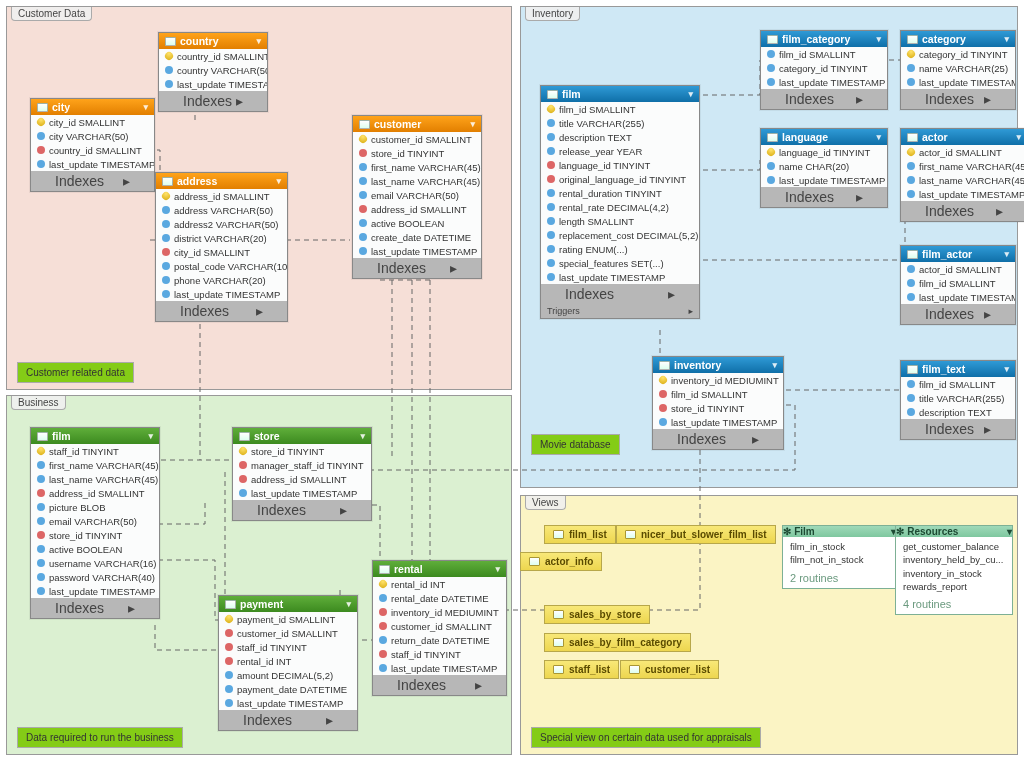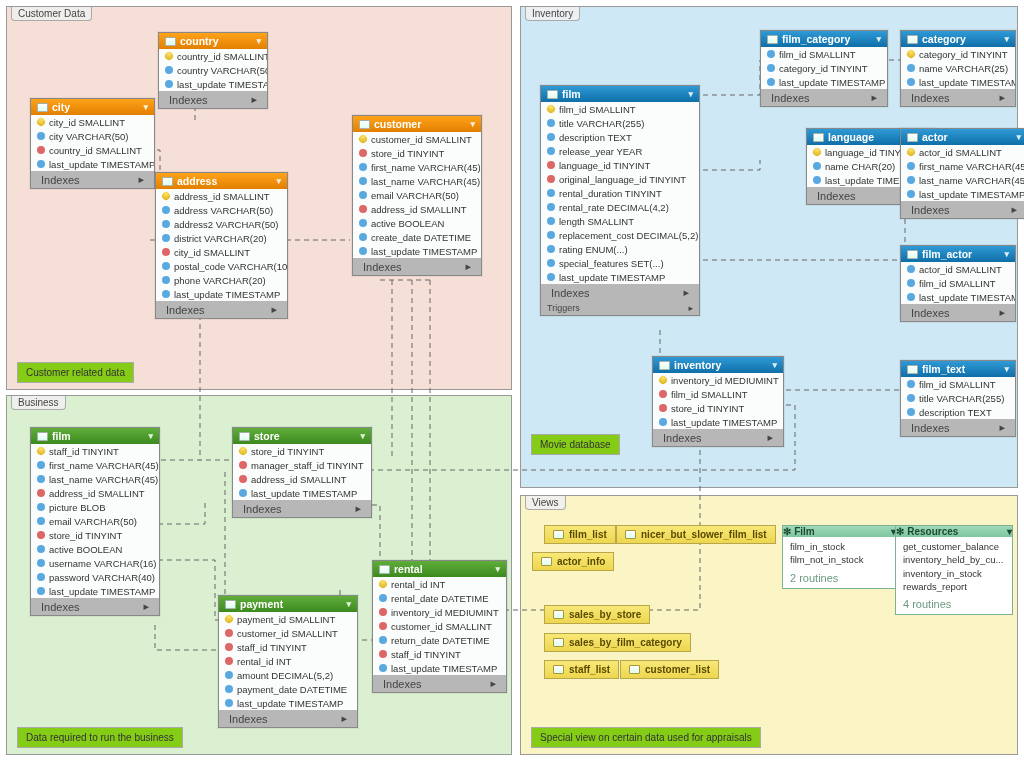--- a/index.html
+++ b/index.html
@@ -12,21 +12,21 @@
   .region-business { background: #dbf0d1; }
   .region-inventory { background: #cfe8f5; }
   .region-views { background: #fbf4c4; }
   
   .entity { position: absolute; width: auto; min-width: 110px; border: 1px solid #888; background: #fff; overflow: hidden; box-shadow: 0 0 0 1px rgba(0,0,0,0.05); }
   .entity .hdr { display: flex; align-items: center; gap: 4px; padding: 2px 6px; font-weight: bold; font-size: 10.5px; color: #fff; }
   .entity .hdr .arrow { margin-left: auto; font-size: 9px; opacity: .85; }
   .entity .cols { background: #fbfcfc; }
   .entity .col { display: flex; align-items: center; gap: 4px; padding: 1.5px 6px; font-size: 9.5px; color: #333; white-space: nowrap; }
   .entity .col .ico { width: 8px; height: 8px; flex: 0 0 8px; border-radius: 50%; }
-  .entity .idx { background: #b7b7b7; color: #444; font-size: 11px; padding: 2px 10px; display: flex; justify-content: space-between; align-items: center; }
+  .entity .idx { background: #b7b7b7; color: #444; font-size: 14px; padding: 2px 24px; display: flex; justify-content: space-between; align-items: center; }
   .entity .trg { background: #b7b7b7; color: #444; font-size: 9px; padding: 2px 6px; display: flex; justify-content: space-between; align-items: center; }
   
   .hdr-orange { background: linear-gradient(#ffa31a,#e27f00); }
   .hdr-green  { background: linear-gradient(#5fae3a,#3c8a1f); }
   .hdr-blue   { background: linear-gradient(#2f9ad6,#0f6fa8); }
   .hdr-teal   { background: linear-gradient(#9fd9b9,#7ec79f); color:#1d4a33; }
   
   .ico.key { background: radial-gradient(circle at 30% 30%, #ffe26a, #d6a80a); border-radius: 2px; transform: rotate(45deg); }
   .ico.blue { background: #5aa8e0; }
   .ico.red  { background: #d66; }
@@ -529,21 +529,21 @@
         <span class="ico blue"></span>
         <span>last_update TIMESTAMP</span>
       </div>
     </div>
   <div class="idx">
       <span>Indexes</span>
       <span>▸</span>
     </div>
 </div>
 
-<div class="entity" style="left:760px; top:128px; width:128px;margin-left:46px;">
+<div class="entity" style="left:760px; top:128px; width:128px;">
   <div class="hdr hdr-blue">
       <span class="tbl-icon"></span>
       <span>language</span>
       <span class="arrow">▾</span>
     </div>
   <div class="cols">
       <div class="col">
         <span class="ico key"></span>
         <span>language_id TINYINT</span>
       </div>
@@ -675,21 +675,21 @@
 </div>
 
 <div class="chip" style="left:544px; top:525px;">
     <span class="tbl-icon"></span>
     <span>film_list</span>
   </div>
 <div class="chip" style="left:616px; top:525px;">
     <span class="tbl-icon"></span>
     <span>nicer_but_slower_film_list</span>
   </div>
-<div class="chip" style="left:532px; top:552px;justify-content:flex-end;">
+<div class="chip" style="left:520px; top:552px;justify-content:flex-end;">
     <span class="tbl-icon"></span>
     <span>actor_info</span>
   </div>
 <div class="chip" style="left:544px; top:605px;">
     <span class="tbl-icon"></span>
     <span>sales_by_store</span>
   </div>
 <div class="chip" style="left:544px; top:633px;">
     <span class="tbl-icon"></span>
     <span>sales_by_film_category</span>

